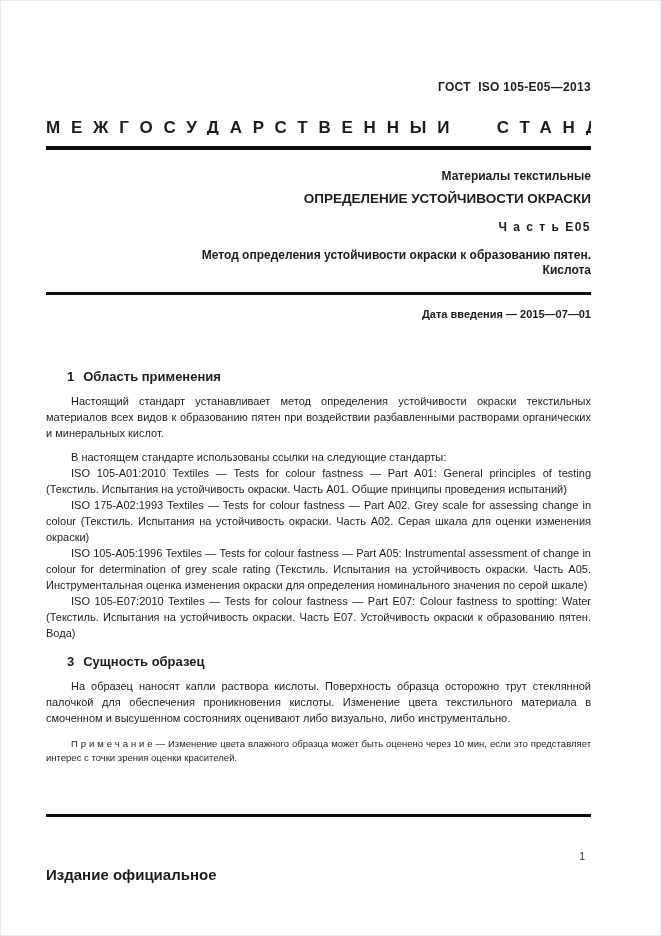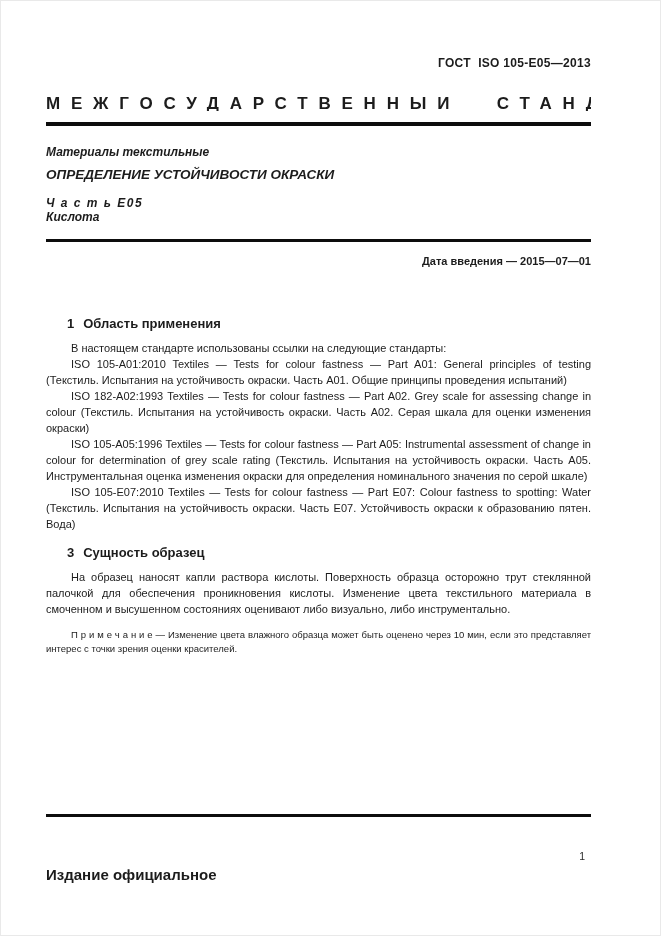--- a/index.html
+++ b/index.html
@@ -20,21 +20,21 @@
     width: 661px;
     height: 936px;
     background: #ffffff;
     box-shadow: inset 0 0 0 1px #e9e9e9;
     box-sizing: border-box;
   }
   .content {
     position: relative;
     margin-left: 46px;
     width: 545px;
-    padding-top: 56px;
+    padding-top: 80px;
   }
 
   
   .doc-number {
     text-align: right;
     font-weight: bold;
     font-size: 12px;
     line-height: 14px;
     letter-spacing: 0.3px;
     white-space: pre;
@@ -46,21 +46,21 @@
     line-height: 14px;
     letter-spacing: 10.8px;
     word-spacing: 21px;
     white-space: nowrap;
     overflow: hidden;
   }
   .rule { background: #0d0d0d; }
   .rule-header { margin-top: 11px; height: 4px; }
 
   
-  .title-block { text-align: left; font-weight: bold; font-style: italic; }
+  .title-block { text-align: right; font-weight: bold; }
   .tb-subject   { margin-top: 19px; font-size: 12px;   line-height: 14px; }
   .tb-title     { margin-top: 8px; font-size: 13.5px; line-height: 16px; }
   .tb-part      { margin-top: 13px; font-size: 12px;   line-height: 14px; letter-spacing: 1.5px; }
   .tb-subtitle  { margin-top: 14px; font-size: 12px;   line-height: 15px; }
   .tb-subtitle2 { font-size: 12px; line-height: 15px; }
   .tb-en {
     margin-top: 16px;
     font-weight: normal;
     font-size: 9px;
     line-height: 12px;
@@ -131,37 +131,39 @@
     <div class="doc-number">ГОСТ  ISO 105-E05—2013</div>
 
     <div class="standard-type">МЕЖГОСУДАРСТВЕННЫЙ СТАНДАРТ</div>
 
     <div class="rule rule-header"></div>
 
     <div class="title-block">
       <div class="tb-subject">Материалы текстильные</div>
       <div class="tb-title">ОПРЕДЕЛЕНИЕ УСТОЙЧИВОСТИ ОКРАСКИ</div>
       <div class="tb-part">Ч а с т ь  Е05</div>
+      <div class="tb-subtitle">Метод определения устойчивости окраски к образованию пятен.</div>
       <div class="tb-subtitle2">Кислота</div>
     </div>
 
     <div class="rule rule-date"></div>
 
     <div class="effective-date">Дата введения — 2015—07—01</div>
 
     <section class="sec-1">
       <h2>
         <span class="sec-num">1</span><span>Область применения</span>
       </h2>
+      <p class="first">Настоящий стандарт устанавливает метод определения устойчивости окраски текстильных материалов всех видов к образованию пятен при воздействии разбавленными растворами органических и минеральных кислот.</p>
     </section>
 
     <section class="sec-2">
       <p class="first">В настоящем стандарте использованы ссылки на следующие стандарты:</p>
       <p>ISO 105-A01:2010  Textiles — Tests for colour fastness — Part A01: General principles of testing (Текстиль. Испытания на устойчивость окраски. Часть А01. Общие принципы проведения испытаний)</p>
-      <p>ISO 182-A02:1993  Textiles — Tests for colour fastness — Part A02. Grey scale for assessing change in colour (Текстиль. Испытания на устойчивость окраски. Часть А02. Серая шкала для оценки изменения окраски)</p>
+      <p>ISO 175-A02:1993  Textiles — Tests for colour fastness — Part A02. Grey scale for assessing change in colour (Текстиль. Испытания на устойчивость окраски. Часть А02. Серая шкала для оценки изменения окраски)</p>
       <p>ISO 105-A05:1996  Textiles — Tests for colour fastness — Part A05: Instrumental assessment of change in colour for determination of grey scale rating (Текстиль. Испытания на устойчивость окраски. Часть А05. Инструментальная оценка изменения окраски для определения номинального значения по серой шкале)</p>
       <p>ISO 105-E07:2010  Textiles — Tests for colour fastness — Part E07: Colour fastness to spotting: Water (Текстиль. Испытания на устойчивость окраски. Часть Е07. Устойчивость окраски к образованию пятен. Вода)</p>
     </section>
 
     <section class="sec-3">
       <h2>
         <span class="sec-num">3</span><span>Сущность образец</span>
       </h2>
       <p class="first">На образец наносят капли раствора кислоты. Поверхность образца осторожно трут стеклянной палочкой для обеспечения проникновения кислоты. Изменение цвета текстильного материала в смоченном и высушенном состояниях оценивают либо визуально, либо инструментально.</p>
       <div class="note">П р и м е ч а н и е — Изменение цвета влажного образца может быть оценено через 10 мин, если это представляет интерес с точки зрения оценки красителей.</div>

